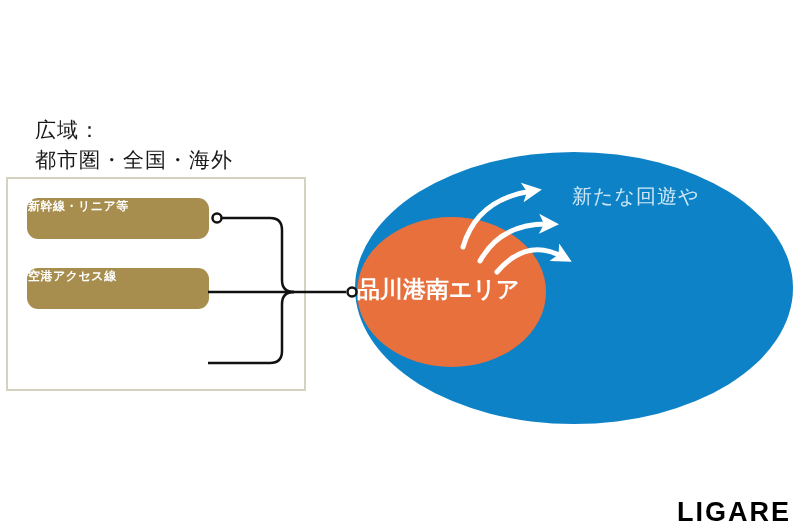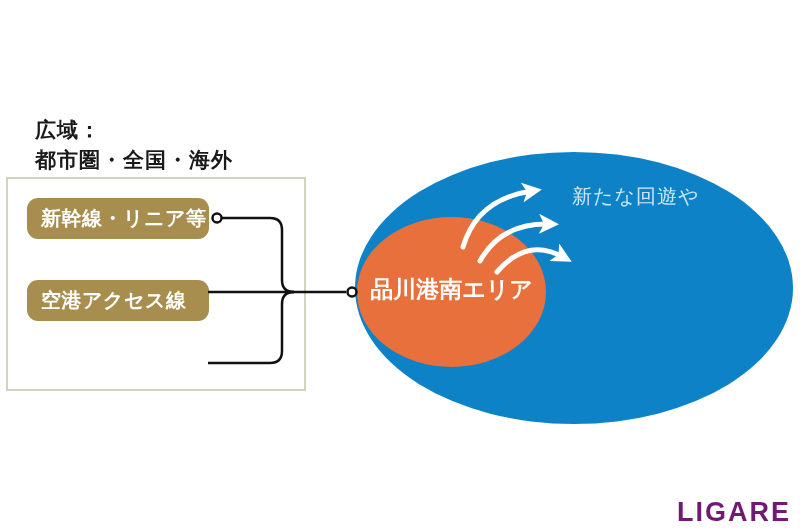--- a/index.html
+++ b/index.html
@@ -3,64 +3,64 @@
 <meta charset="utf-8">
 <style>
   html,body{margin:0;padding:0;background:#ffffff;}
   .canvas{
     position:relative;width:800px;height:532px;background:#ffffff;overflow:hidden;
     font-family:"Liberation Sans","DejaVu Sans",sans-serif;
   }
   .abs{position:absolute;}
   
   .heading{
-    left:35px;top:115px;font-size:21px;font-weight:bold;color:#1a1a1a;
+    left:35px;top:115px;font-size:21px;font-weight:normal;color:#1a1a1a;
     line-height:30px;letter-spacing:1px;
   }
   
   .group-box{
     left:6px;top:177px;width:300px;height:214px;
     border:2px solid #d6d2c0;background:transparent;box-sizing:border-box;
   }
   
   .pill{
     left:27px;width:182px;height:41px;background:#a78e4e;border-radius:11px;
-    color:#ffffff;font-size:20px;font-weight:bold;letter-spacing:0.5px;
-    display:flex;align-items:center;padding-left:14px;box-sizing:border-box;
+    color:#ffffff;font-size:12px;font-weight:bold;letter-spacing:0.5px;
+    display:flex;padding-left:1px;box-sizing:border-box;
     white-space:nowrap;
   }
   .pill-1{top:198px;}
-  .pill-2{top:280px;}
+  .pill-2{top:268px;}
   .pill-3{top:345px;}
   
   .ellipse{border-radius:50%;}
   .ellipse-blue{
     left:355px;top:152px;width:438px;height:272px;background:#0e82c6;z-index:1;
   }
   .ellipse-orange{
     left:357px;top:217px;width:189px;height:150px;background:#e7703d;z-index:2;
   }
   
   .area-label{
     z-index:4;color:#ffffff;font-weight:bold;font-size:23px;line-height:32px;
-    text-align:center;white-space:nowrap;
+    white-space:nowrap;
   }
   .label-narrow{left:357px;top:273px;width:189px;}
   .label-mid{left:560px;top:275px;width:185px;}
   
   .annotation{
     z-index:4;left:572px;top:184px;font-size:20px;line-height:28px;
     color:#cbe7f7;font-weight:normal;white-space:nowrap;letter-spacing:1px;font-family:Liberation Mono, monospace;
   }
   
   .svg-layer{left:0;top:0;z-index:5;pointer-events:none;}
   .svg-arrows{left:0;top:0;z-index:3;pointer-events:none;}
   
   .watermark{
-    left:677px;top:497px;font-size:27px;font-weight:bold;color:#701a75;
+    left:677px;top:497px;font-size:27px;font-weight:bold;color:#000000;
     letter-spacing:2px;z-index:6;
   }
 </style>
 </head>
 <body>
 
 <div class="canvas">
 
   <div class="abs heading">
     <div>広域：</div>

